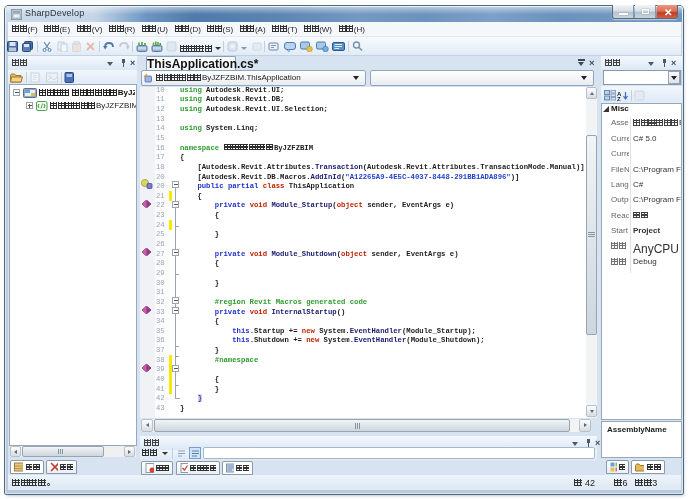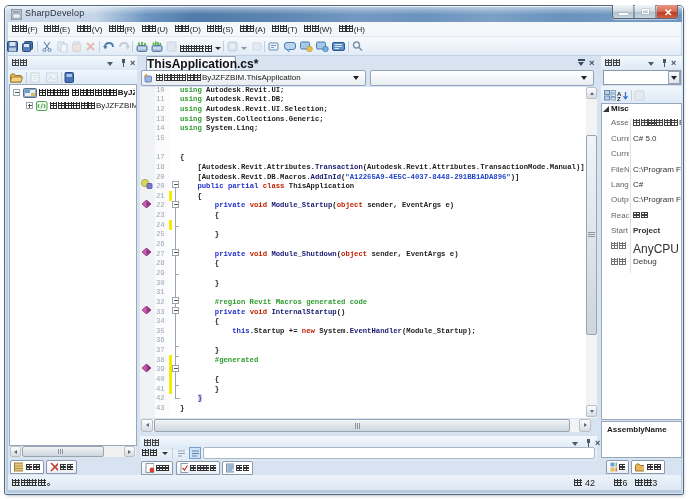--- a/index.html
+++ b/index.html
@@ -206,45 +206,46 @@
     </div>
 <div class="sbbtn" style="left:579px;top:419px;width:12px;height:13px">
       <div class="arrow-rt"></div>
     </div>
 <div class="sbthumb" style="left:154px;top:419px;width:416px;height:13px"></div>
 <div class="abs" style="left:355px;top:423px;width:1px;height:6px;background:#8894a0;box-shadow:2px 0 0 #8894a0,4px 0 0 #8894a0"></div>
 <div class="abs" id="code">
 <div class="cl" style="top:-1.20px"><span class="lnum">10</span><span class="ctext"><span class="kg">using</span> Autodesk.Revit.UI;</span></div>
 <div class="cl" style="top:8.44px"><span class="lnum">11</span><span class="ctext"><span class="kg">using</span> Autodesk.Revit.DB;</span></div>
 <div class="cl" style="top:18.08px"><span class="lnum">12</span><span class="ctext"><span class="kg">using</span> Autodesk.Revit.UI.Selection;</span></div>
-<div class="cl" style="top:27.72px"><span class="lnum">13</span><span class="ctext"><span class="kg">using</span> System.Collections.Generic;</span></div>
+<div class="cl" style="top:27.72px"><span class="lnum">13</span></div>
 <div class="cl" style="top:37.36px"><span class="lnum">14</span><span class="ctext"><span class="kg">using</span> System.Linq;</span></div>
 <div class="cl" style="top:47.00px"><span class="lnum">15</span><span class="ctext"></span></div>
+<div class="cl" style="top:56.64px"><span class="lnum">16</span><span class="ctext"><span class="kg">namespace</span> <b><span class="hz"></span><span class="hz"></span><span class="hz"></span><span class="hz"></span><span class="hz"></span><span class="hz"></span></b><b>ByJZFZBIM</b></span></div>
 <div class="cl" style="top:66.28px"><span class="lnum">17</span><span class="ctext">{</span></div>
 <div class="cl" style="top:75.92px"><span class="lnum">18</span><span class="ctext">    [Autodesk.Revit.Attributes.<span class="mb">Transaction</span>(Autodesk.Revit.Attributes.TransactionMode.Manual)]</span></div>
 <div class="cl" style="top:85.56px"><span class="lnum">20</span><span class="ctext">    [Autodesk.Revit.DB.Macros.<span class="mb">AddInId</span>(<span class="st">"A12265A9-4E5C-4037-8448-291BB1ADA896"</span>)]</span></div>
 <div class="cl" style="top:95.20px"><span class="lnum">20</span><span class="ctext">    <span class="kb">public</span> <span class="kb">partial</span> <span class="kr">class</span> <b>ThisApplication</b></span></div>
 <div class="cl" style="top:104.84px"><span class="lnum">21</span><span class="ctext">    {</span></div>
 <div class="cl" style="top:114.48px"><span class="lnum">22</span><span class="ctext">        <span class="kb">private</span> <span class="kr">void</span> <span class="mb">Module_Startup</span>(<span class="kr">object</span> sender, EventArgs e)</span></div>
 <div class="cl" style="top:124.12px"><span class="lnum">23</span><span class="ctext">        {</span></div>
 <div class="cl" style="top:133.76px"><span class="lnum">24</span><span class="ctext"></span></div>
 <div class="cl" style="top:143.40px"><span class="lnum">25</span><span class="ctext">        }</span></div>
 <div class="cl" style="top:153.04px"><span class="lnum">26</span><span class="ctext"></span></div>
 <div class="cl" style="top:162.68px"><span class="lnum">27</span><span class="ctext">        <span class="kb">private</span> <span class="kr">void</span> <span class="mb">Module_Shutdown</span>(<span class="kr">object</span> sender, EventArgs e)</span></div>
 <div class="cl" style="top:172.32px"><span class="lnum">28</span><span class="ctext">        {</span></div>
 <div class="cl" style="top:181.96px"><span class="lnum">29</span><span class="ctext"></span></div>
 <div class="cl" style="top:191.60px"><span class="lnum">30</span><span class="ctext">        }</span></div>
 <div class="cl" style="top:201.24px"><span class="lnum">31</span><span class="ctext"></span></div>
 <div class="cl" style="top:210.88px"><span class="lnum">32</span><span class="ctext"><span class="gr">        #region Revit Macros generated code</span></span></div>
 <div class="cl" style="top:220.52px"><span class="lnum">33</span><span class="ctext">        <span class="kb">private</span> <span class="kr">void</span> <span class="mb">InternalStartup</span>()</span></div>
 <div class="cl" style="top:230.16px"><span class="lnum">34</span><span class="ctext">        {</span></div>
 <div class="cl" style="top:239.80px"><span class="lnum">35</span><span class="ctext">            <span class="kb">this</span>.Startup += <span class="kr">new</span> System.<span class="mb">EventHandler</span>(Module_Startup);</span></div>
-<div class="cl" style="top:249.44px"><span class="lnum">36</span></div>
+<div class="cl" style="top:249.44px"><span class="lnum">36</span><span class="ctext">            <span class="kb">this</span>.Shutdown += <span class="kr">new</span> System.<span class="mb">EventHandler</span>(Module_Shutdown);</span></div>
 <div class="cl" style="top:259.08px"><span class="lnum">37</span><span class="ctext">        }</span></div>
-<div class="cl" style="top:268.72px"><span class="lnum">38</span><span class="ctext"><span class="gr">        #generated</span></span></div>
+<div class="cl" style="top:268.72px"><span class="lnum">38</span><span class="ctext"><span class="gr">        #namespace</span></span></div>
 <div class="cl" style="top:278.36px"><span class="lnum">39</span></div>
 <div class="cl" style="top:288.00px"><span class="lnum">40</span><span class="ctext">        {</span></div>
 <div class="cl" style="top:297.64px"><span class="lnum">41</span><span class="ctext">        }</span></div>
 <div class="cl" style="top:307.28px"><span class="lnum">42</span><span class="ctext" style="left:57.7px"><span style="background:#d6d6f5;color:#3a3aa0">}</span></span></div>
 <div class="cl" style="top:316.92px"><span class="lnum">43</span><span class="ctext">}</span></div>
 </div>
 
 <div class="ptitle" style="left:140px;top:436px;width:457px">
       <span class="ptxt"><span class="hz"></span><span class="hz"></span></span>
   <div class="mgb" style="left:432px;top:3px">

